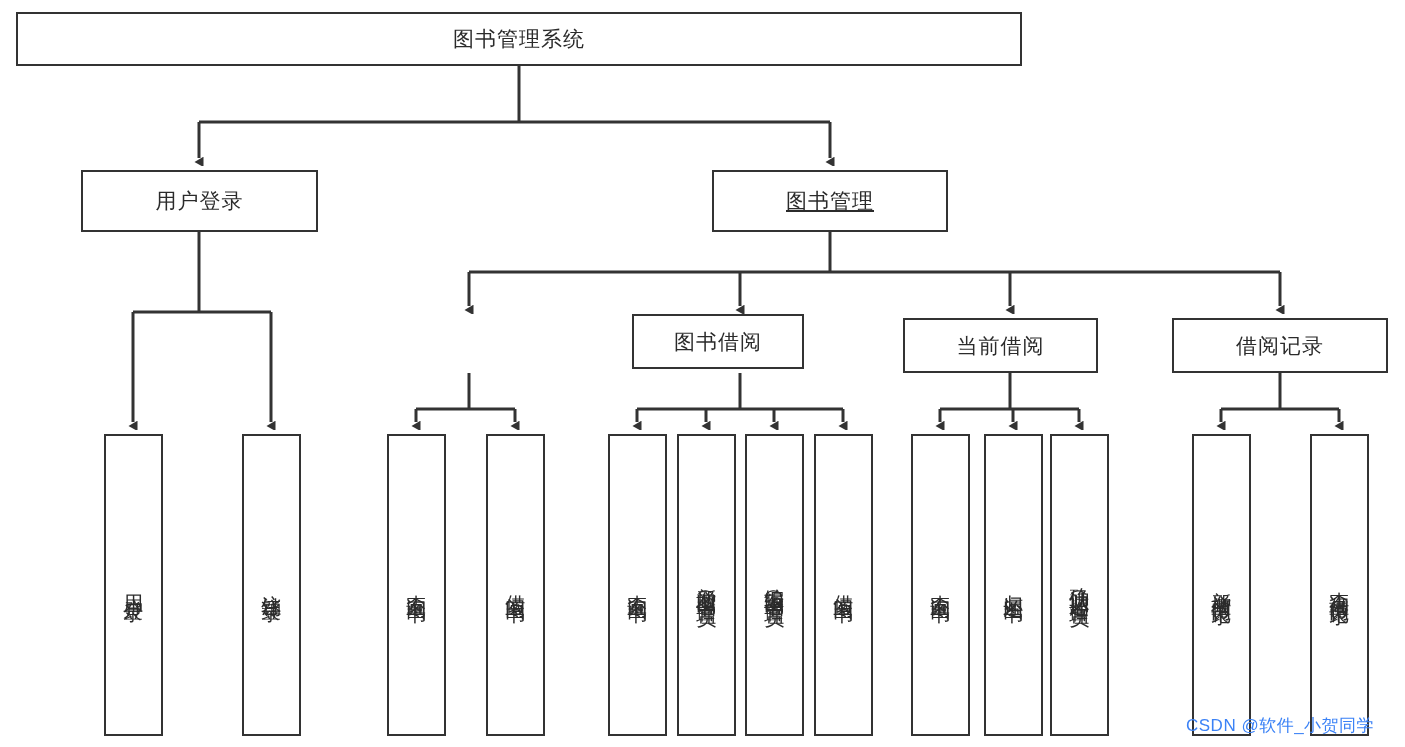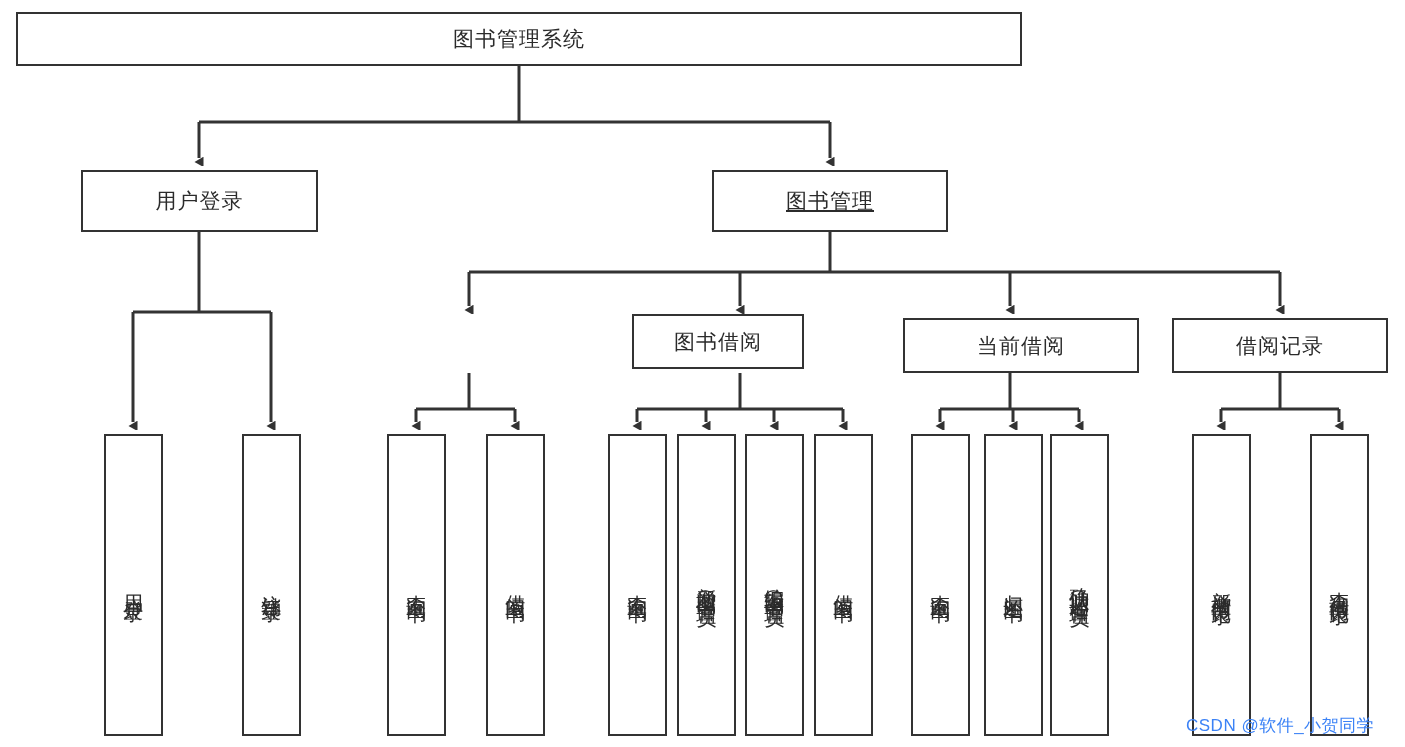--- a/index.html
+++ b/index.html
@@ -125,21 +125,21 @@
   <div class="node h-node" style="left:81px; top:170px; width:237px; height:62px;">
     <span class="h-label">用户登录</span>
   </div>
   <div class="node h-node" style="left:712px; top:170px; width:236px; height:62px;text-decoration:underline;">
     <span class="h-label">图书管理</span>
   </div>
 
   <div class="node h-node" style="left:632px; top:314px; width:172px; height:55px;">
     <span class="h-label">图书借阅</span>
   </div>
-  <div class="node h-node" style="left:903px; top:318px; width:236px; height:55px;">
+  <div class="node h-node" style="left:903px; top:318px; width:195px; height:55px;">
     <span class="h-label">当前借阅</span>
   </div>
   <div class="node h-node" style="left:1172px; top:318px; width:216px; height:55px;">
     <span class="h-label">借阅记录</span>
   </div>
 
   <div class="node v-node" style="left:104px; top:434px; width:59px; height:302px;">
     <span class="v-label">用户登录</span>
   </div>
   <div class="node v-node" style="left:242px; top:434px; width:59px; height:302px;">

